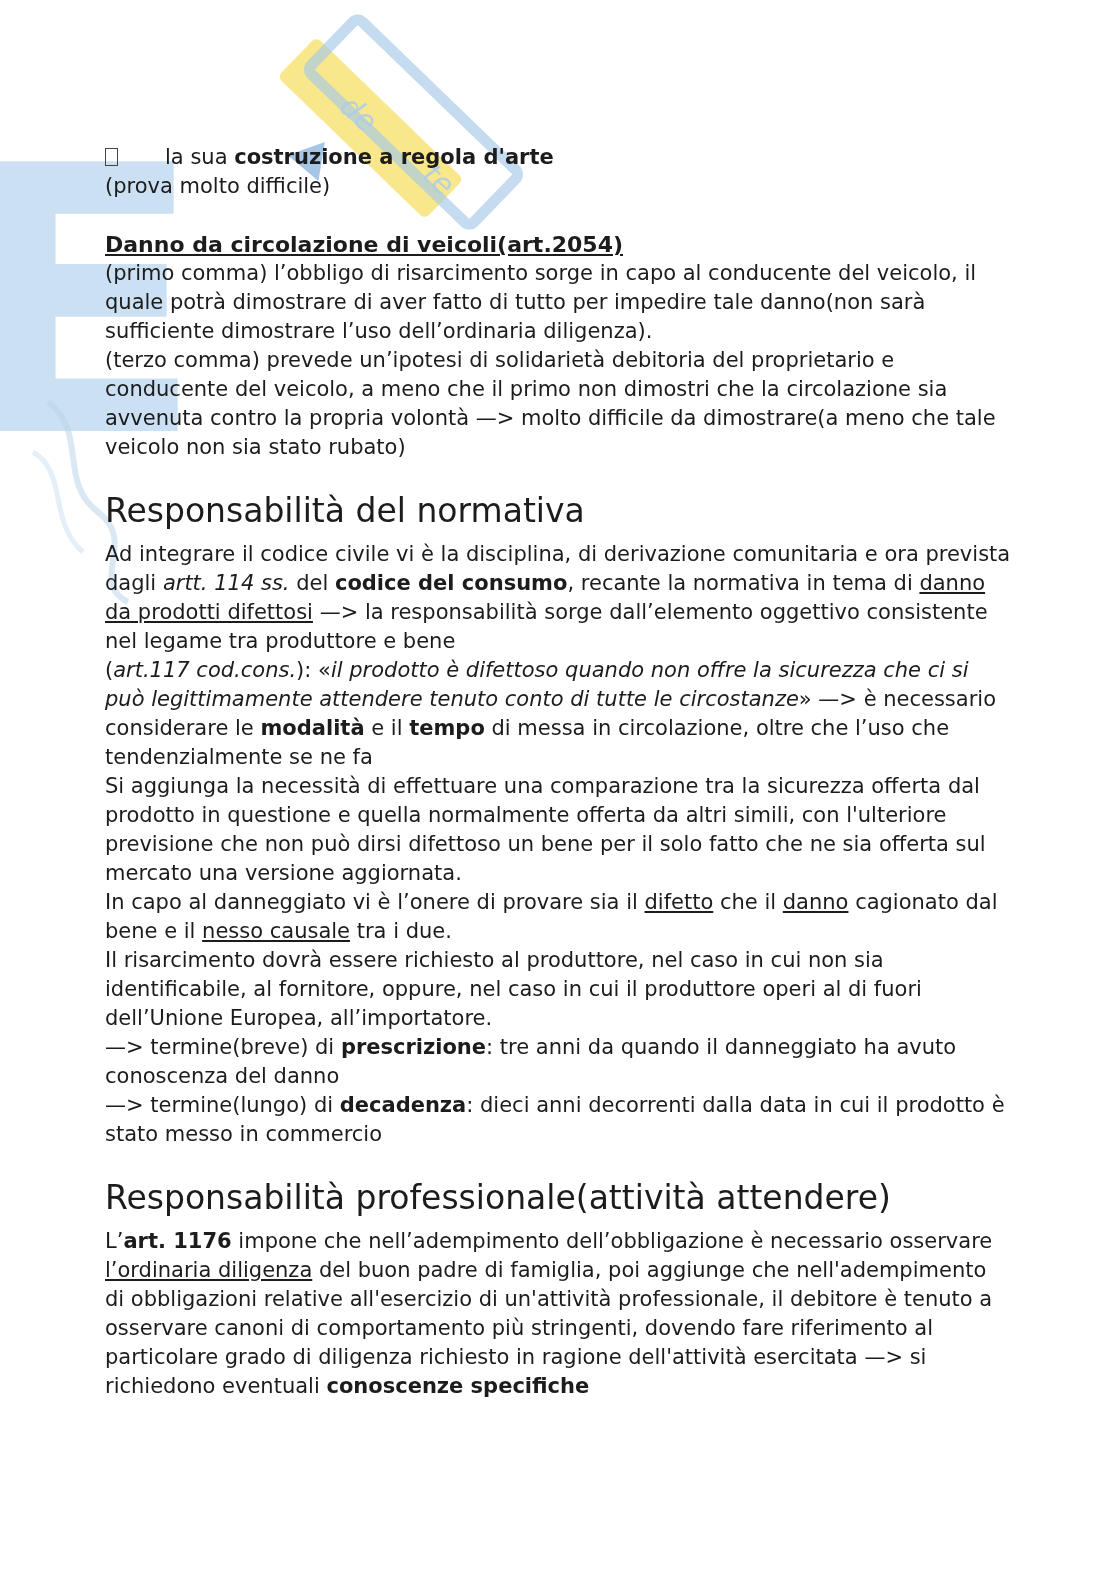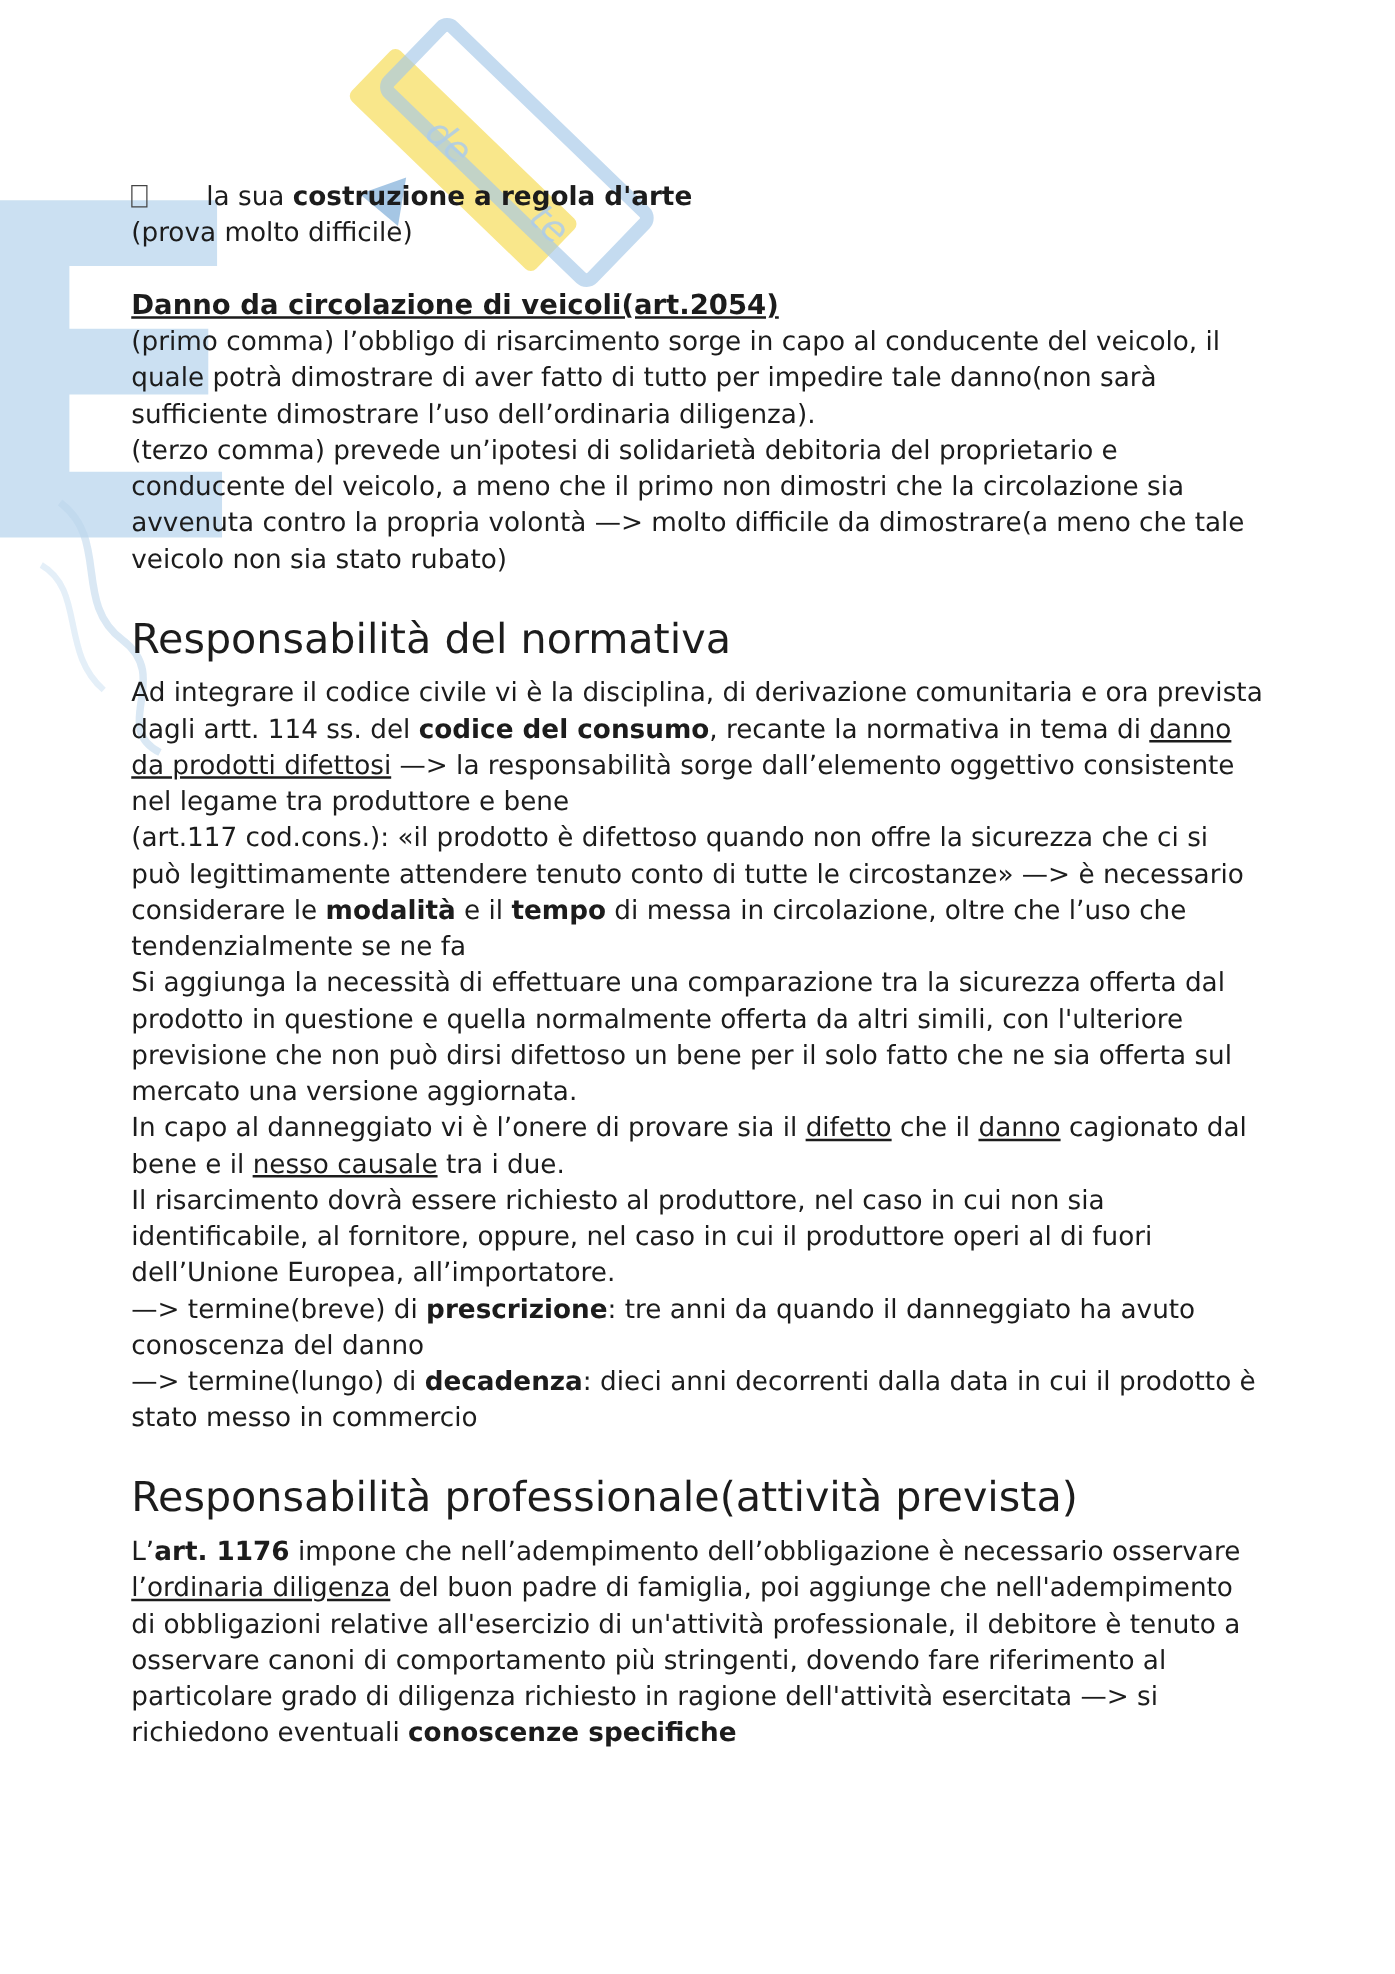--- a/index.html
+++ b/index.html
@@ -117,21 +117,21 @@
     text-decoration: underline;
     margin: 29px 0 0 0;
   }
   .big-heading {
     font-size: 33px;
     line-height: 44px;
     font-weight: 400;
     margin: 27px 0 7px 0;
   }
   .b { font-weight: 700; }
-  .i { }
+  .i { font-style: italic; }
   .u { text-decoration: underline; }
 </style>
 </head>
 <body>
 
 <div class="watermark">
   <div class="wm-letter">E</div>
   <div class="wm-ribbon-yellow"></div>
   <div class="wm-ribbon-blue"></div>
   <div class="wm-triangle"></div>
@@ -150,16 +150,16 @@
   </div>
 
   <p>(prova molto difficile)</p>
 
   <h2 class="sub-heading">Danno da circolazione di veicoli(art.2054)</h2>
   <p><span>(primo comma) l’obbligo di risarcimento sorge in capo al conducente del veicolo, il quale potrà dimostrare di aver fatto di tutto per impedire tale danno(non sarà sufficiente dimostrare l’uso dell’ordinaria diligenza).</span><br><span>(terzo comma) prevede un’ipotesi di solidarietà debitoria del proprietario e conducente del veicolo, a meno che il primo non dimostri che la circolazione sia avvenuta contro la propria volontà —&gt; molto difficile da dimostrare(a meno che tale veicolo non sia stato rubato)</span></p>
 
   <h1 class="big-heading">Responsabilità del normativa</h1>
   <p><span>Ad integrare il codice civile vi è la disciplina, di derivazione comunitaria e ora prevista dagli </span><span class="i">artt. 114 ss.</span><span> del </span><span class="b">codice del consumo</span><span>, recante la normativa in tema di </span><span class="u">danno da prodotti difettosi</span><span> —&gt; la responsabilità sorge dall’elemento oggettivo consistente nel legame tra produttore e bene</span><br><span>(</span><span class="i">art.117 cod.cons.</span><span>): «</span><span class="i">il prodotto è difettoso quando non offre la sicurezza che ci si può legittimamente attendere tenuto conto di tutte le circostanze</span><span>» —&gt; è necessario considerare le </span><span class="b">modalità</span><span> e il </span><span class="b">tempo</span><span> di messa in circolazione, oltre che l’uso che tendenzialmente se ne fa</span><br><span>Si aggiunga la necessità di effettuare una comparazione tra la sicurezza offerta dal prodotto in questione e quella normalmente offerta da altri simili, con l'ulteriore previsione che non può dirsi difettoso un bene per il solo fatto che ne sia offerta sul mercato una versione aggiornata.</span><br><span>In capo al danneggiato vi è l’onere di provare sia il </span><span class="u">difetto</span><span> che il </span><span class="u">danno</span><span> cagionato dal bene e il </span><span class="u">nesso causale</span><span> tra i due.</span><br><span>Il risarcimento dovrà essere richiesto al produttore, nel caso in cui non sia identificabile, al fornitore, oppure, nel caso in cui il produttore operi al di fuori dell’Unione Europea, all’importatore.</span><br><span>—&gt; termine(breve) di </span><span class="b">prescrizione</span><span>: tre anni da quando il danneggiato ha avuto conoscenza del danno</span><br><span>—&gt; termine(lungo) di </span><span class="b">decadenza</span><span>: dieci anni decorrenti dalla data in cui il prodotto è stato messo in commercio</span></p>
 
-  <h1 class="big-heading">Responsabilità professionale(attività prevista)</h1>
+  <h1 class="big-heading">Responsabilità professionale(attività attendere)</h1>
   <p><span>L’</span><span class="b">art. 1176</span><span> impone che nell’adempimento dell’obbligazione è necessario osservare </span><span class="u">l’ordinaria diligenza</span><span> del buon padre di famiglia, poi aggiunge che nell'adempimento di obbligazioni relative all'esercizio di un'attività professionale, il debitore è tenuto a osservare canoni di comportamento più stringenti, dovendo fare riferimento al particolare grado di diligenza richiesto in ragione dell'attività esercitata —&gt; si richiedono eventuali </span><span class="b">conoscenze specifiche</span></p>
 
 </main>
 
 </body></html>

